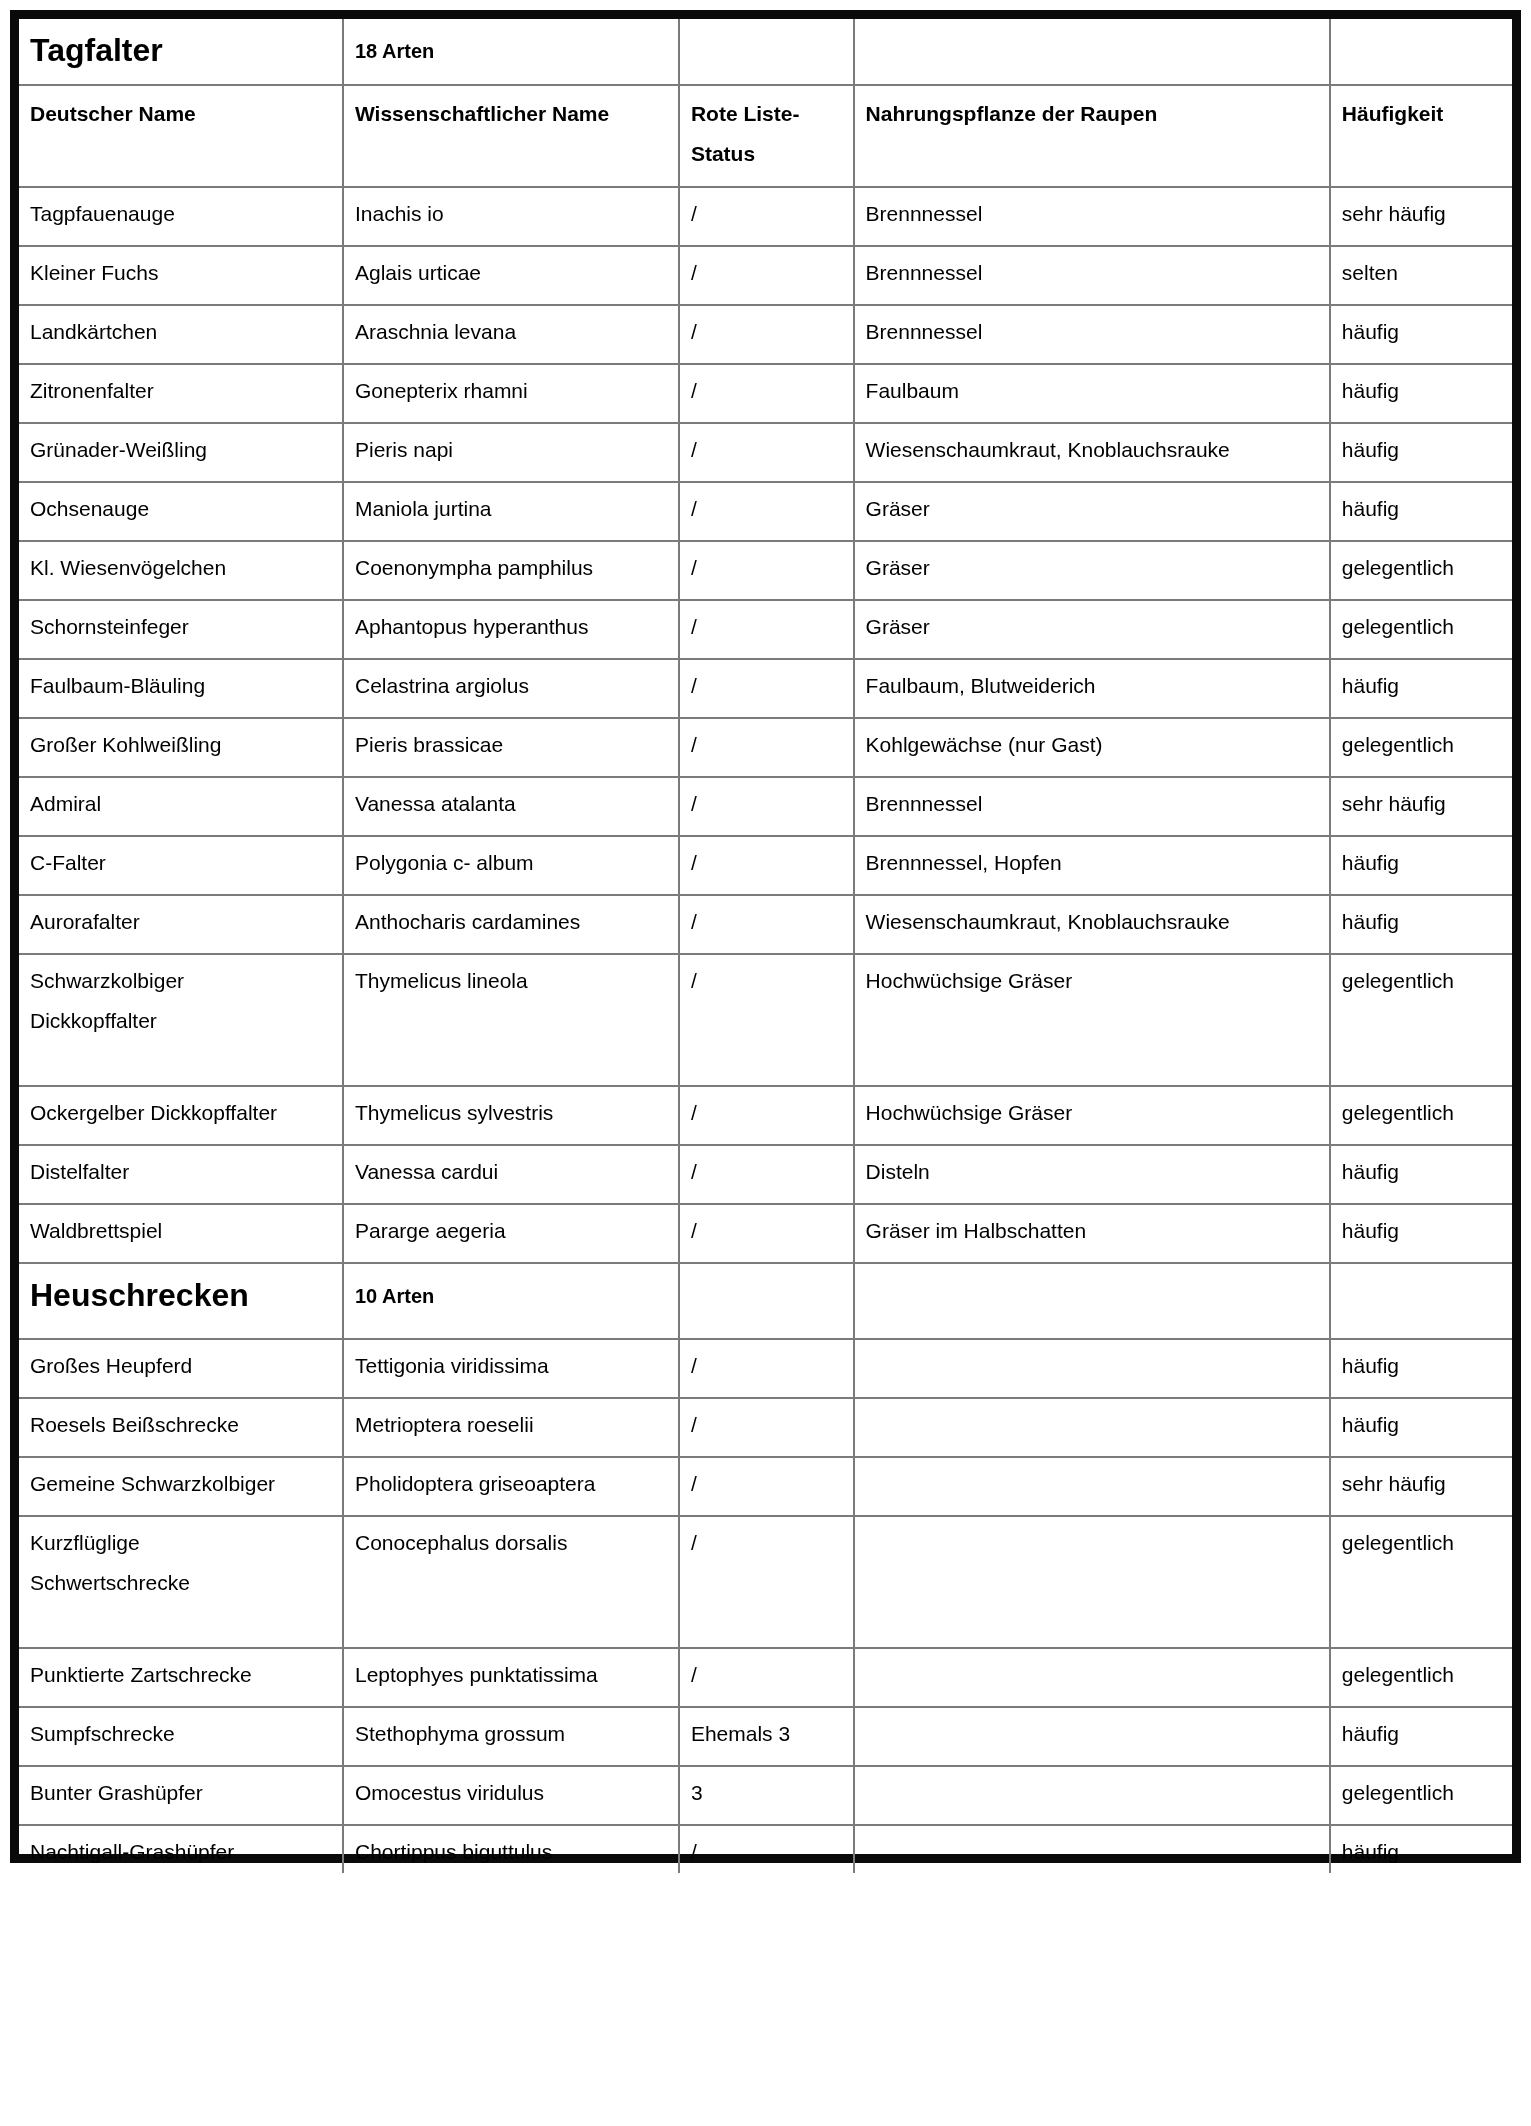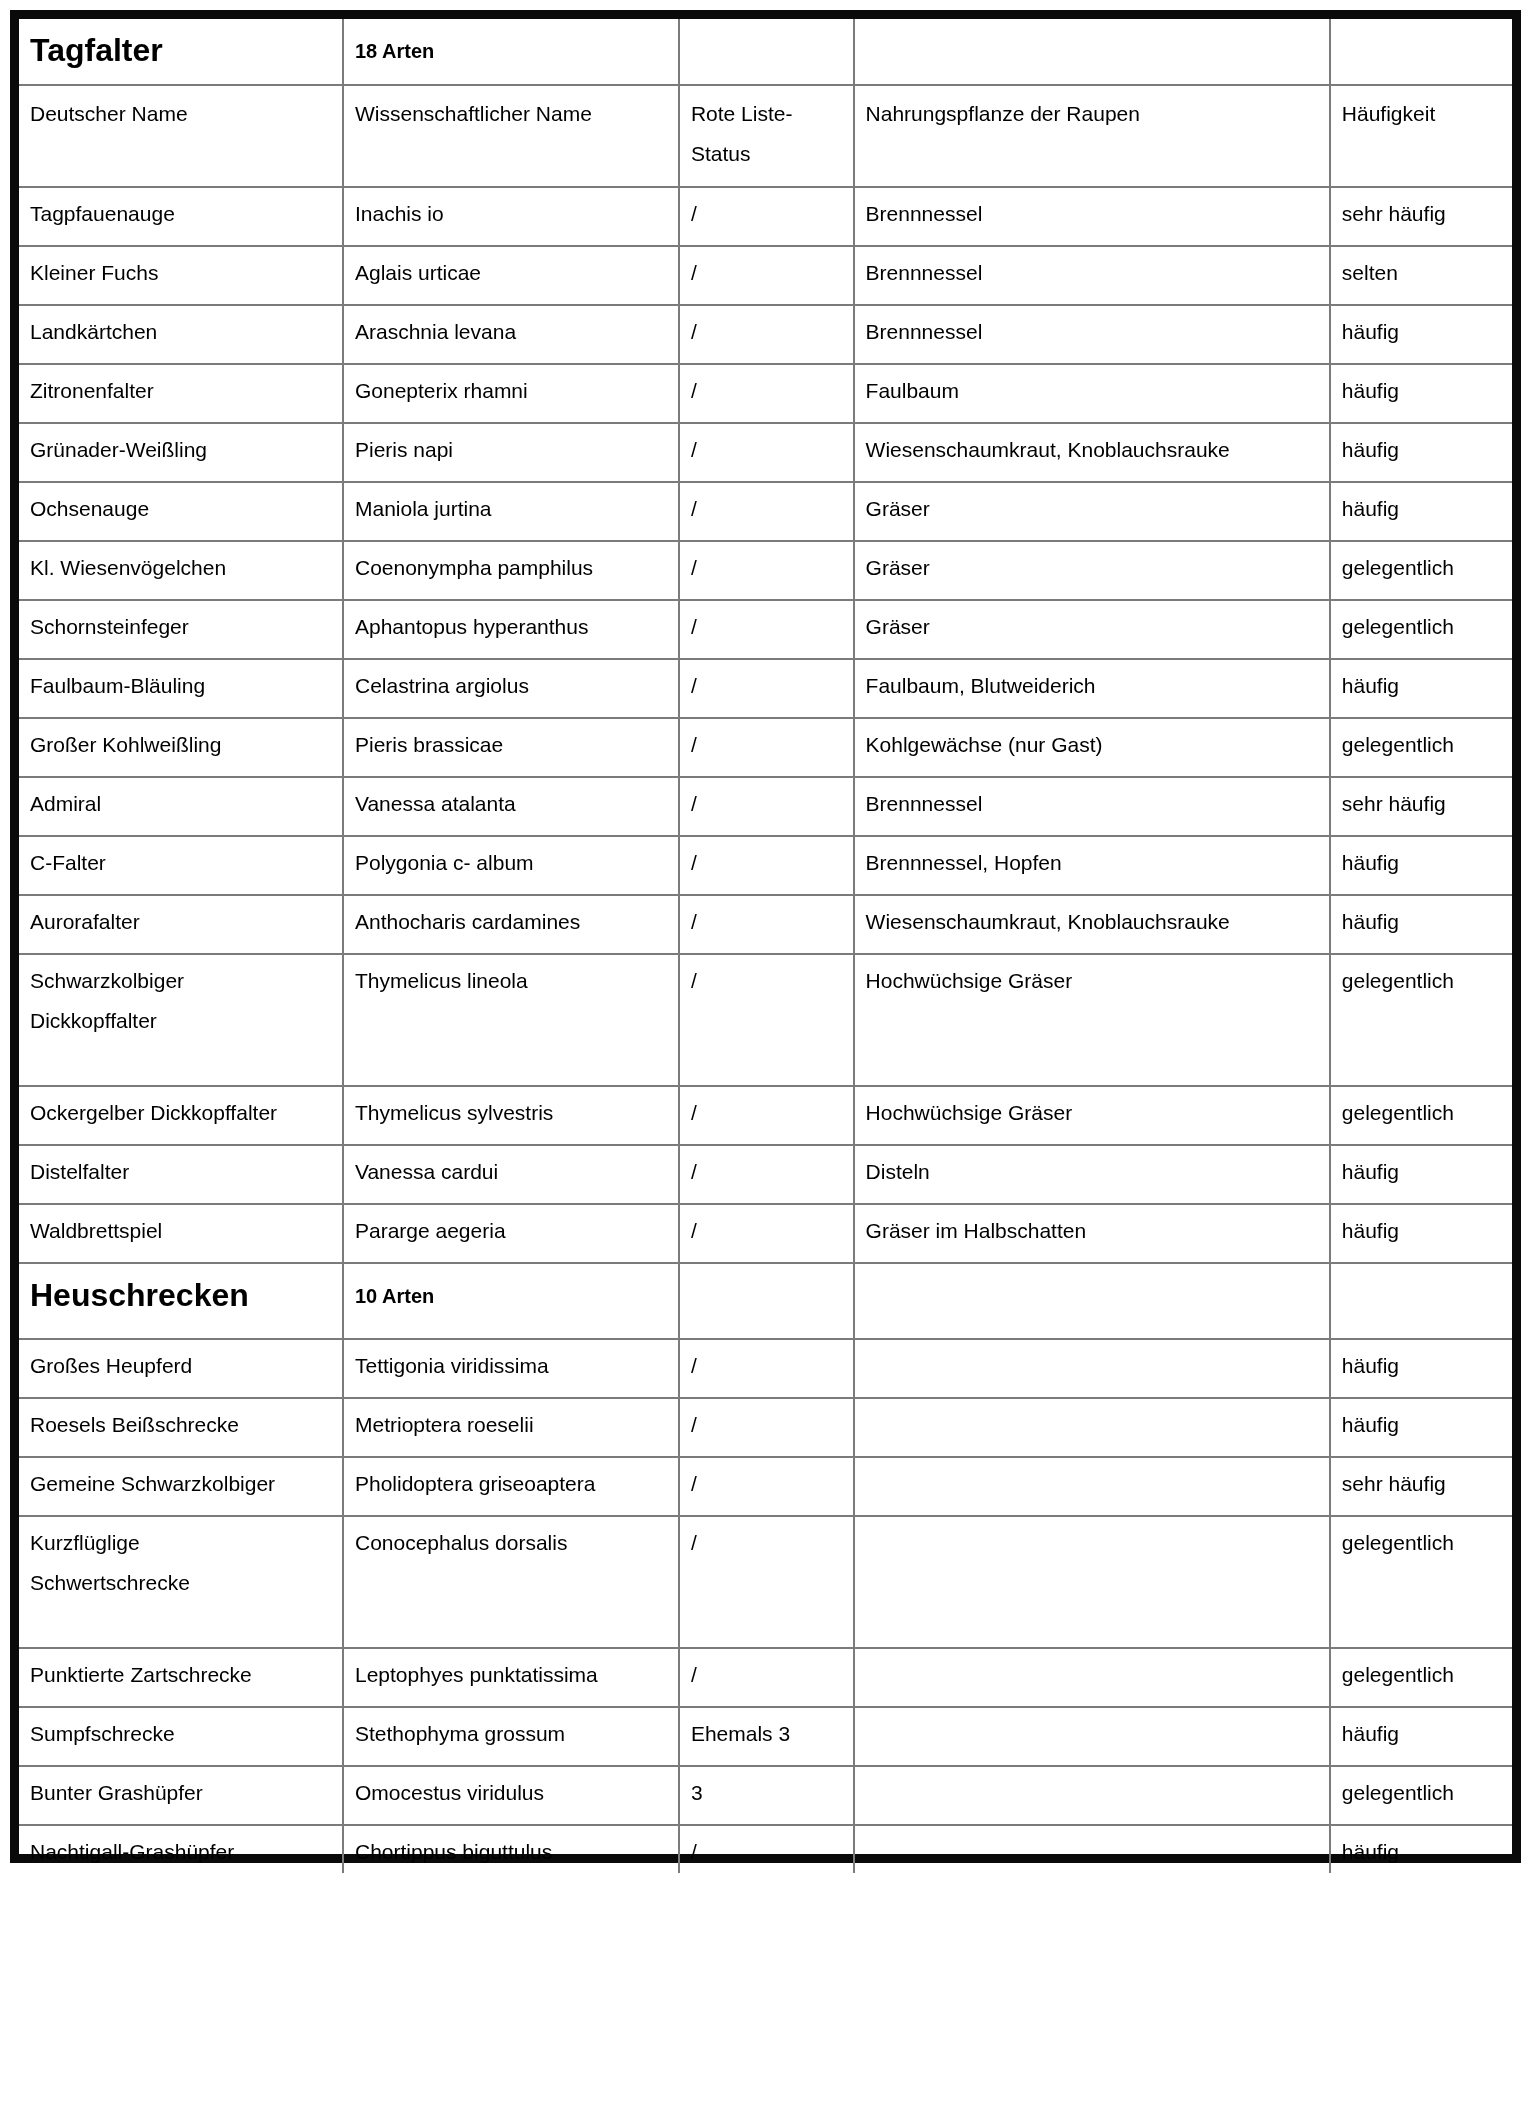--- a/index.html
+++ b/index.html
@@ -54,21 +54,21 @@
     font-weight: bold;
     line-height: 46px;
     padding-top: 8px;
   }
   td.section-count {
     font-weight: bold;
     font-size: 20px;
     padding-top: 12px;
   }
   td.col-header {
-    font-weight: normal;
+    font-weight: bold;
     padding-top: 8px;
   }
   td.sci {
   }
 </style>
 </head>
 <body>
 
 <div class="page">
   <div class="table-frame">

